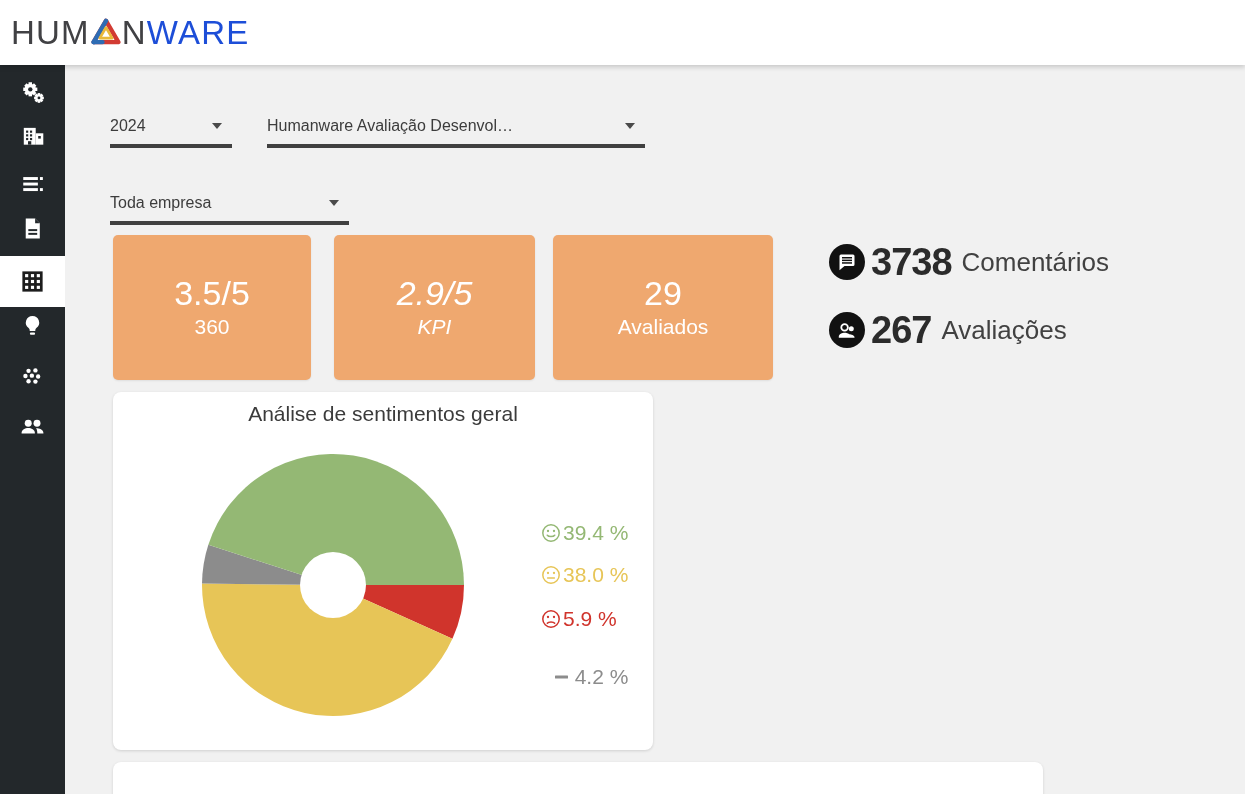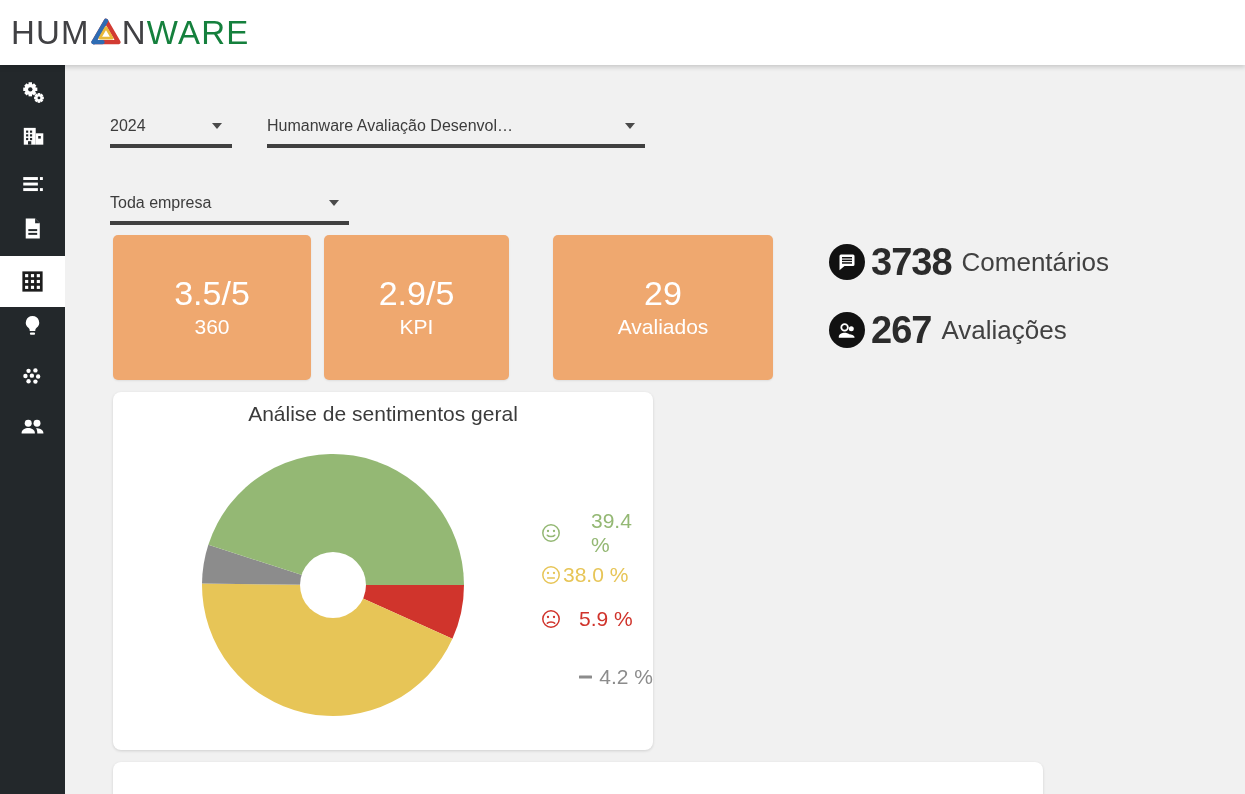--- a/index.html
+++ b/index.html
@@ -6,21 +6,21 @@
   html,body { background:#e9e9e9; }
   body { font-family:"Liberation Sans", sans-serif; }
   #screen { position:relative; width:1245px; height:794px; background:#f1f1f1; overflow:hidden; }
 
   
   .header { position:absolute; left:0; top:0; width:1245px; height:65px; background:#ffffff;
             box-shadow:0 2px 5px rgba(0,0,0,.18); z-index:20; display:flex; align-items:center; }
   .logo { display:flex; align-items:center; margin-left:11px; font-size:33px; letter-spacing:1.2px;
           font-weight:400; line-height:1; }
   .logo .lg-dark { color:#414144; }
-  .logo .lg-light { color:#15803d; }
+  .logo .lg-light { color:#1d4ed8; }
   .logo svg { margin:0 1px 2px 1px; }
 
   
   .sidebar { position:absolute; left:0; top:65px; width:65px; height:729px; background:#23282b; z-index:10; }
   .side-item { position:absolute; left:0; width:65px; height:44px; display:flex; align-items:center;
                justify-content:center; cursor:pointer; }
   .side-item.active { background:#ffffff; height:51px; }
 
   
   .main { position:absolute; left:65px; top:65px; width:1180px; height:729px; }
@@ -36,21 +36,21 @@
   #select-scope    { left:45px;  top:126px; width:239px; }
   #select-collab   { left:295px; top:126px; width:360px; }
 
   
   .kpi { position:absolute; top:170px; height:145px; background:#efa86f; border-radius:5px;
          display:flex; flex-direction:column; align-items:center; justify-content:center;
          color:#ffffff; box-shadow:0 1px 2px rgba(0,0,0,.08); }
   .kpi .kpi-value { font-size:34px; line-height:1.15; }
   .kpi .kpi-label { font-size:21px; line-height:1.3; }
   #kpi-0 { left:48px;  width:198px; }
-  #kpi-1 { left:259px; width:185px; }
+  #kpi-1 { left:269px; width:201px;font-style:italic; }
   #kpi-2 { left:488px; width:220px; }
 
   
   .stat-row { position:absolute; left:764px; height:40px; display:flex; align-items:center; }
   #stat-0 { top:177px; }
   #stat-1 { top:245px; }
   .stat-icon { width:36px; height:36px; border-radius:50%; background:#111111; display:flex;
                align-items:center; justify-content:center; flex:none; }
   .stat-value { font-size:38px; font-weight:700; color:#2b2b2b; letter-spacing:-1px; margin-left:6px; }
   .stat-label { font-size:26px; color:#414141; margin-left:10px; }
@@ -61,23 +61,23 @@
   #bottom-card    { left:48px; top:697px; width:930px; height:120px; }
 
   .card-title { position:absolute; left:0; top:10px; width:100%; text-align:center;
                 font-size:21px; color:#3b3b3b; }
 
   #donut-svg { position:absolute; left:87px; top:60px; }
 
   .legend { position:absolute; left:428px; top:128px; }
   .legend-row { display:flex; align-items:center; height:26px; font-size:21px; }
   .legend-row svg { margin-right:2px; flex:none; }
-  #legend-0 { margin-bottom:16px;gap:28px; }
+  #legend-0 { margin-bottom:16px; }
   #legend-1 { margin-bottom:18px; }
-  #legend-2 { margin-bottom:32px;gap:16px; }
+  #legend-2 { margin-bottom:32px; }
 </style>
 </head>
 <body>
 
 <div id="screen">
 
   <div class="header">
     <div class="logo">
       <span class="lg-dark">HUM</span>
       <svg width="30" height="27" viewBox="0 0 34 30">

